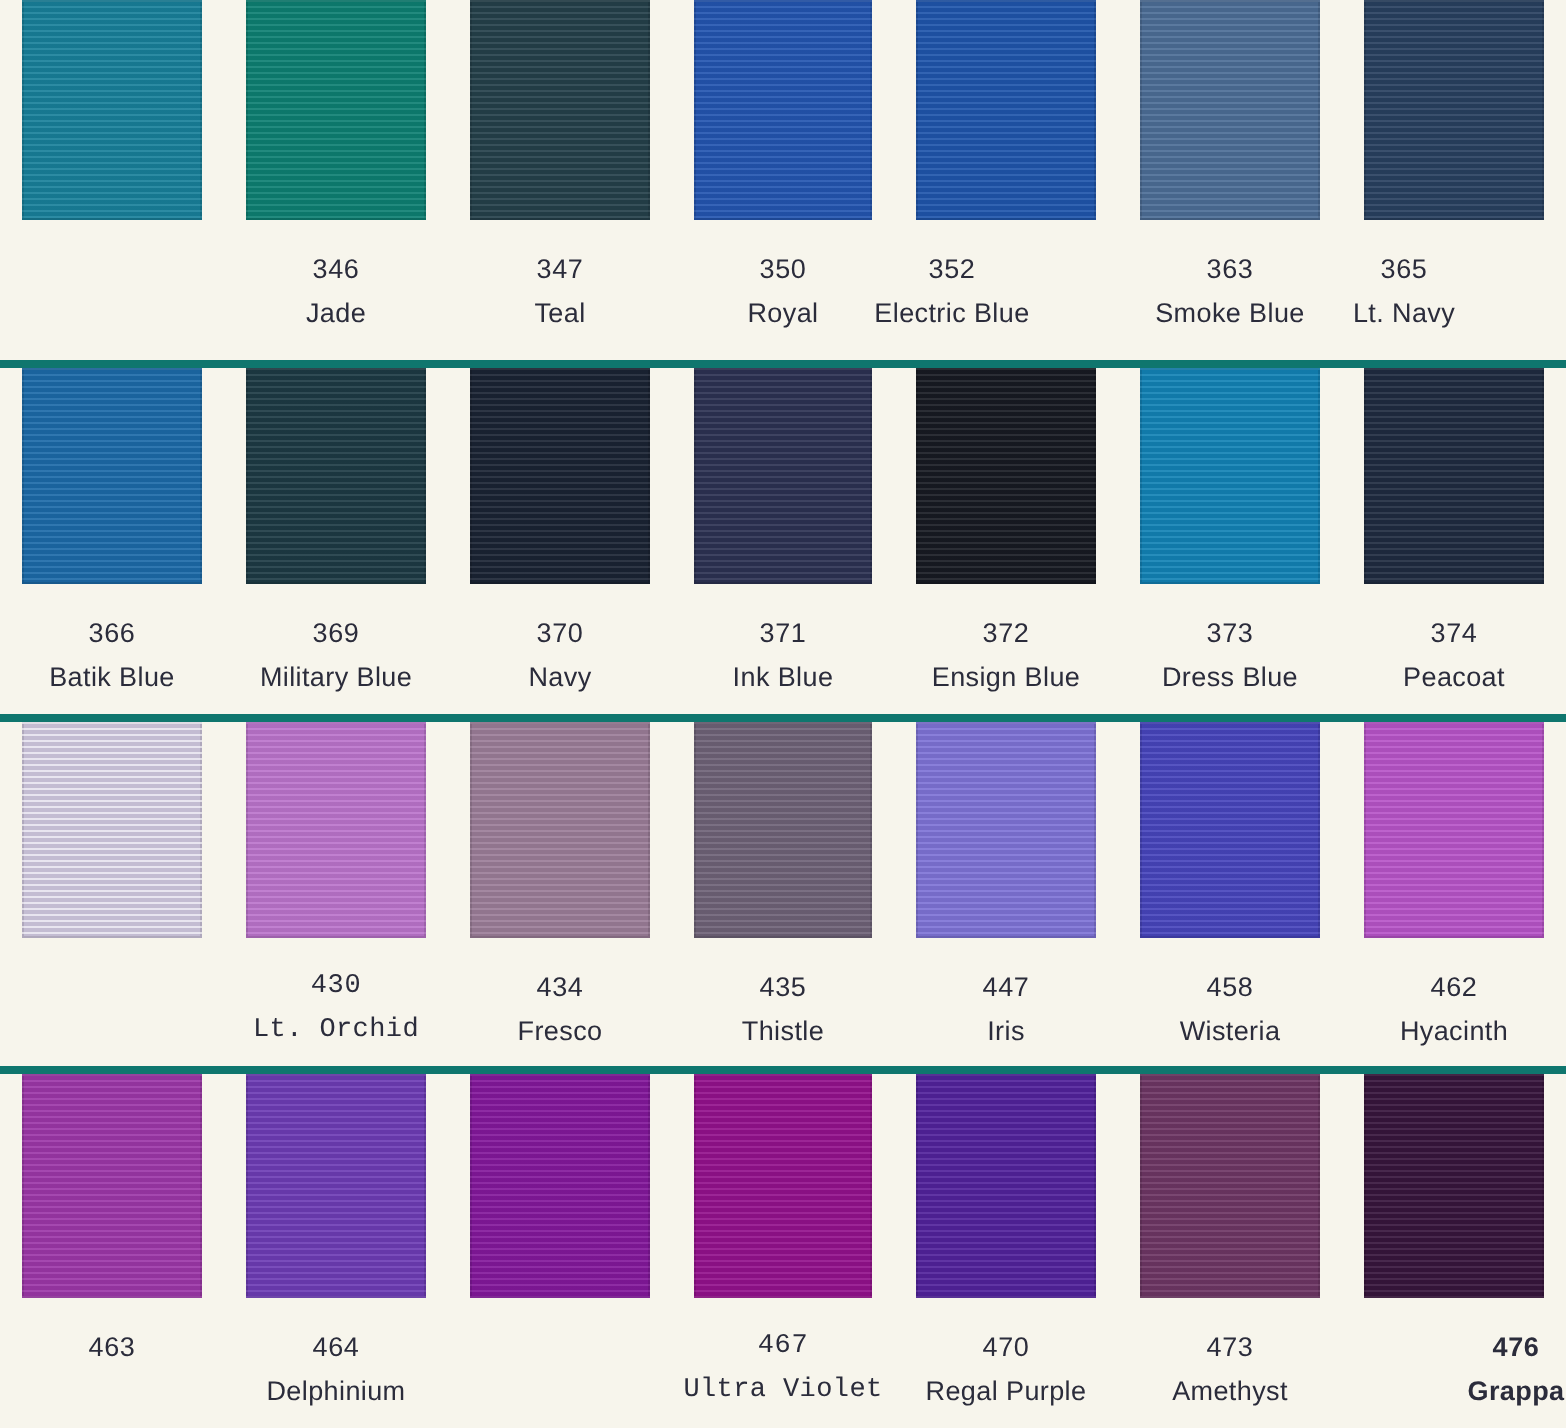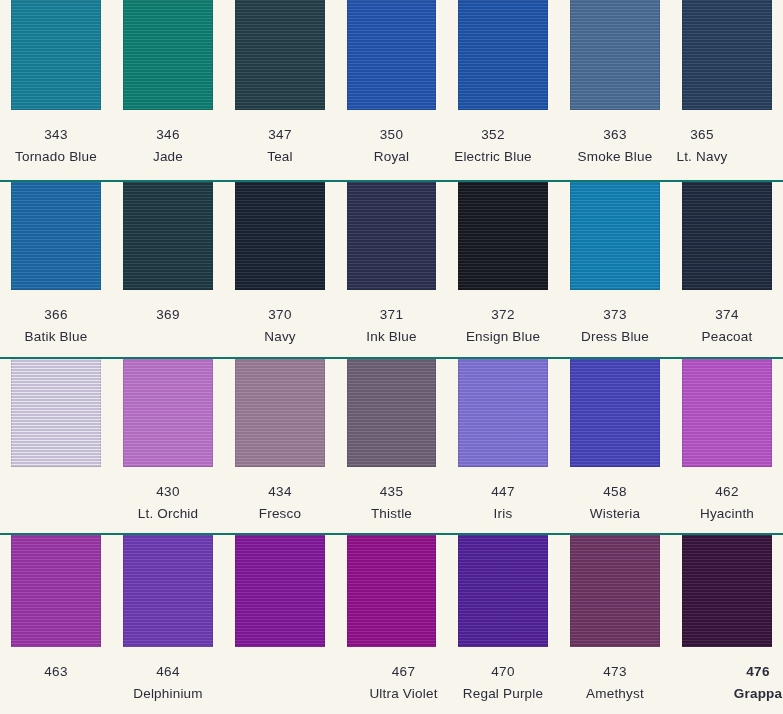--- a/index.html
+++ b/index.html
@@ -29,21 +29,21 @@
     height: 179px;
     background: #f7f5ec;
     box-sizing: border-box;
   }
   .row.r1 { height: 180px; }
   .row.r2 { height: 177px; }
   .row.r3 { height: 176px; }
   .row.r4 { height: 181px; }
 
   
-  .row + .row { border-top: 2px solid #0f766e; }
+  .row + .row { border-top: 4px solid #0f766e; }
 
   .swatch-strip {
     position: relative;
     width: 783px;
     height: 110px;
   }
   .row.r2 .swatch-strip { height: 108px; }
   .row.r3 .swatch-strip { height: 108px; }
   .row.r4 .swatch-strip { height: 112px; }
 
@@ -137,37 +137,33 @@
           <div class="swatch" style="background-color: rgb(31, 85, 171);"></div>
         </div>
         <div class="cell" style="left: 559px; width: 112px;">
           <div class="swatch" style="background-color: rgb(76, 109, 150);"></div>
         </div>
         <div class="cell" style="left: 671px; width: 112px;">
           <div class="swatch" style="background-color: rgb(40, 64, 95);"></div>
         </div>
       </div>
       <div class="label-strip">
-        <div class="label" style="left: 0px; width: 112px;">
-          <span class="num">343</span>
-          <span class="name">Tornado Blue</span>
-        </div>
         <div class="label" style="left: 112px; width: 112px;">
           <span class="num">346</span>
           <span class="name">Jade</span>
         </div>
         <div class="label" style="left: 224px; width: 112px;">
           <span class="num">347</span>
           <span class="name">Teal</span>
         </div>
         <div class="label" style="left: 336px; width: 111px;">
           <span class="num">350</span>
           <span class="name">Royal</span>
         </div>
-        <div class="label" style="left: 437px; width: 112px;">
+        <div class="label" style="left: 420px; width: 112px;">
           <span class="num">352</span>
           <span class="name">Electric Blue</span>
         </div>
         <div class="label" style="left: 559px; width: 112px;">
           <span class="num">363</span>
           <span class="name">Smoke Blue</span>
         </div>
         <div class="label" style="left: 646px; width: 112px;">
           <span class="num">365</span>
           <span class="name">Lt. Navy</span>
@@ -198,20 +194,21 @@
           <div class="swatch" style="background-color: rgb(31, 43, 64);"></div>
         </div>
       </div>
       <div class="label-strip">
         <div class="label" style="left: 0px; width: 112px;">
           <span class="num">366</span>
           <span class="name">Batik Blue</span>
         </div>
         <div class="label" style="left: 112px; width: 112px; text-align: center;">
           <span class="num">369</span>
+          <span class="name">Military Blue</span>
         </div>
         <div class="label" style="left: 224px; width: 112px;">
           <span class="num">370</span>
           <span class="name">Navy</span>
         </div>
         <div class="label" style="left: 336px; width: 111px;">
           <span class="num">371</span>
           <span class="name">Ink Blue</span>
         </div>
         <div class="label" style="left: 447px; width: 112px;">
@@ -246,21 +243,21 @@
           <div class="swatch" style="background-color: rgb(126, 115, 214);"></div>
         </div>
         <div class="cell" style="left: 559px; width: 112px;">
           <div class="swatch" style="background-color: rgb(71, 69, 188);"></div>
         </div>
         <div class="cell" style="left: 671px; width: 112px;">
           <div class="swatch" style="background-color: rgb(183, 84, 200);"></div>
         </div>
       </div>
       <div class="label-strip">
-        <div class="label" style="left: 112px; width: 112px;">
+        <div class="label" style="left: 112px; width: 112px; font-family: Liberation Mono, monospace;">
           <span class="num">430</span>
           <span class="name">Lt. Orchid</span>
         </div>
         <div class="label" style="left: 224px; width: 112px;">
           <span class="num">434</span>
           <span class="name">Fresco</span>
         </div>
         <div class="label" style="left: 336px; width: 111px;">
           <span class="num">435</span>
           <span class="name">Thistle</span>
@@ -304,21 +301,21 @@
         </div>
       </div>
       <div class="label-strip">
         <div class="label" style="left: 0px; width: 112px;">
           <span class="num">463</span>
         </div>
         <div class="label" style="left: 112px; width: 112px;">
           <span class="num">464</span>
           <span class="name">Delphinium</span>
         </div>
-        <div class="label" style="left: 348px; width: 111px;">
+        <div class="label" style="left: 336px; width: 111px; font-family: Liberation Mono, monospace;">
           <span class="num">467</span>
           <span class="name">Ultra Violet</span>
         </div>
         <div class="label" style="left: 447px; width: 112px;">
           <span class="num">470</span>
           <span class="name">Regal Purple</span>
         </div>
         <div class="label" style="left: 559px; width: 112px;">
           <span class="num">473</span>
           <span class="name">Amethyst</span>

